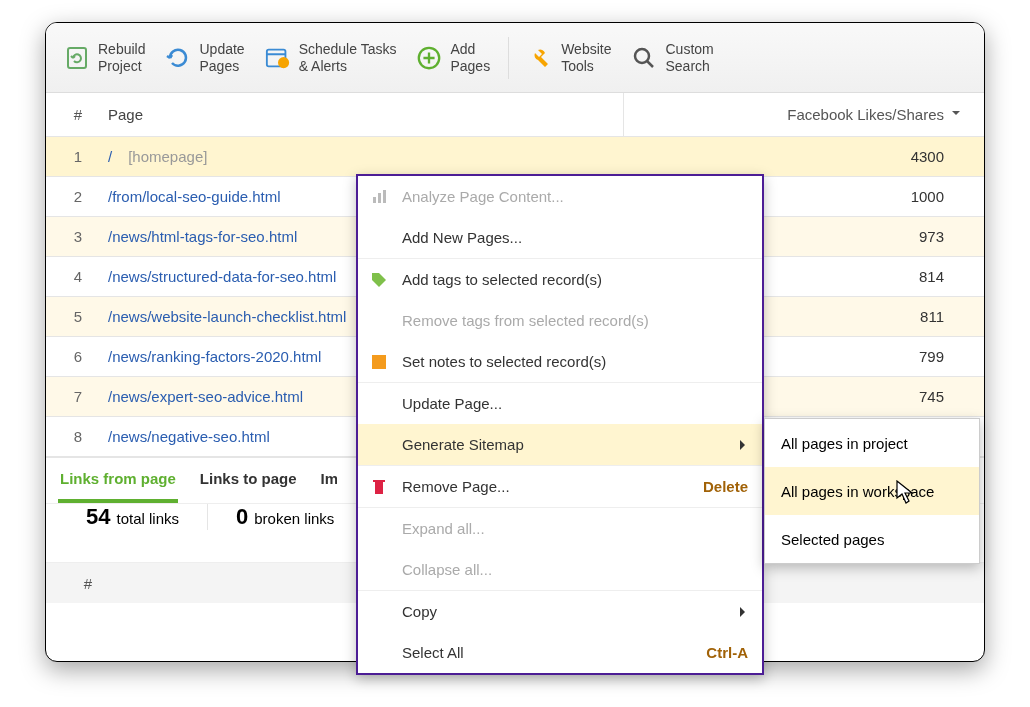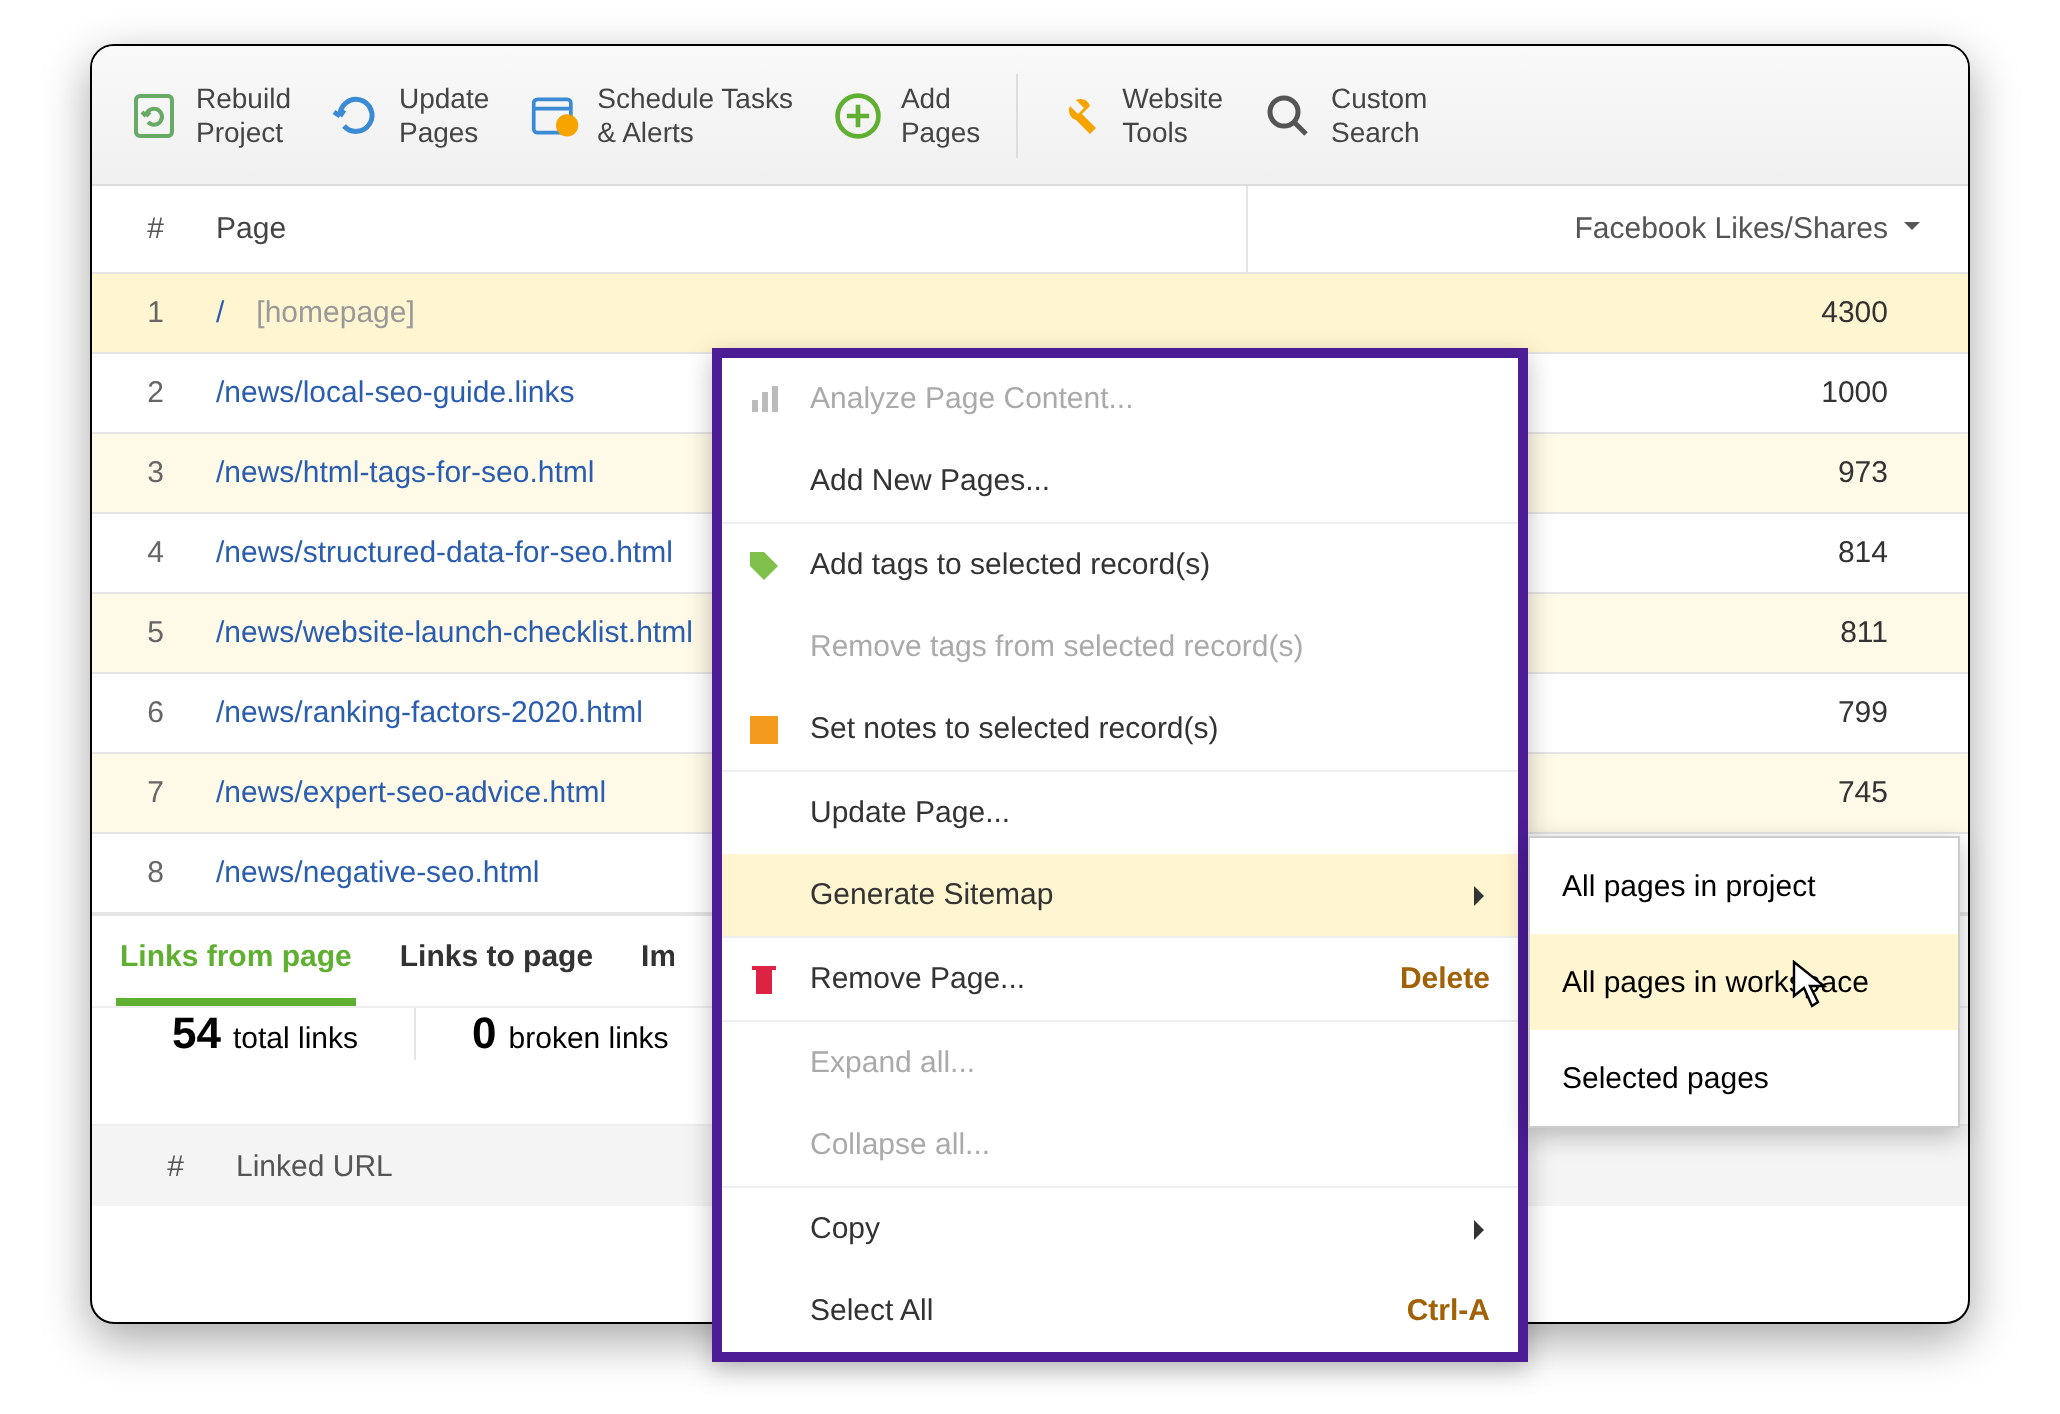--- a/index.html
+++ b/index.html
@@ -90,21 +90,21 @@
   .summary .cell b{ font-size:22px; font-weight:bold; margin-right:6px;}
   .sub-head{ display:flex; align-items:center; height:40px; background:#f4f4f4; font-size:15px; color:#555;}
   .sub-head .col-num{ width:60px;}
   .sub-head .col-page{ padding-left:12px;}
   
   .ctx-menu{
     position:absolute;
     left:356px; top:174px;
     width:408px;
     background:#fff;
-    border:5px solid #4c1d95;
+    border:2px solid #4c1d95;
     box-shadow:0 4px 12px rgba(0,0,0,0.25);
     font-size:15px;
     color:#333;
   }
   .ctx-item{
     display:flex; align-items:center;
     height:41px;
     padding:0 14px 0 44px;
     position:relative;
     gap:10px;
@@ -217,21 +217,21 @@
   </div>
 
   <div>
     <div class="grid-row selected">
       <div class="col-num">1</div>
       <div class="col-page"><a>/</a><span class="muted">[homepage]</span></div>
       <div class="col-fb">4300</div>
     </div>
     <div class="grid-row">
       <div class="col-num">2</div>
-      <div class="col-page"><a>/news/local-seo-guide.links</a></div>
+      <div class="col-page"><a>/from/local-seo-guide.html</a></div>
       <div class="col-fb">1000</div>
     </div>
     <div class="grid-row">
       <div class="col-num">3</div>
       <div class="col-page"><a>/news/html-tags-for-seo.html</a></div>
       <div class="col-fb">973</div>
     </div>
     <div class="grid-row">
       <div class="col-num">4</div>
       <div class="col-page"><a>/news/structured-data-for-seo.html</a></div>
@@ -265,21 +265,20 @@
     <div class="btab" style="overflow:hidden; width:18px; white-space:nowrap;">Images</div>
   </div>
 
   <div class="summary">
     <div class="cell"><b>54</b><span>total links</span></div>
     <div class="cell"><b>0</b><span>broken links</span></div>
   </div>
 
   <div class="sub-head">
     <div class="col-num">#</div>
-    <div class="col-page">Linked URL</div>
   </div>
 
 </div>
 
 <div class="ctx-menu">
   <div class="ctx-item disabled">
     <span class="mic">
         <svg width="16" height="16" viewBox="0 0 16 16">
           <rect x="2" y="8" width="3" height="6" fill="#bbb"></rect>
           <rect x="7" y="4" width="3" height="10" fill="#bbb"></rect>

